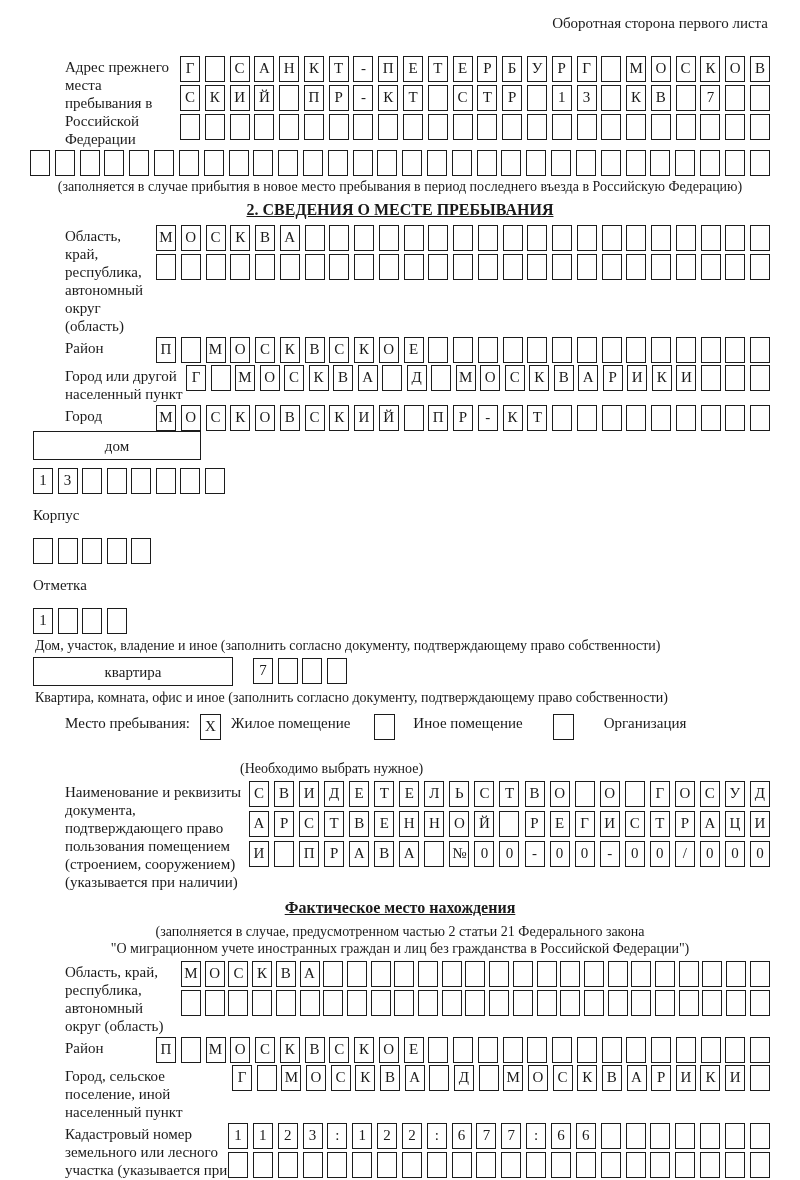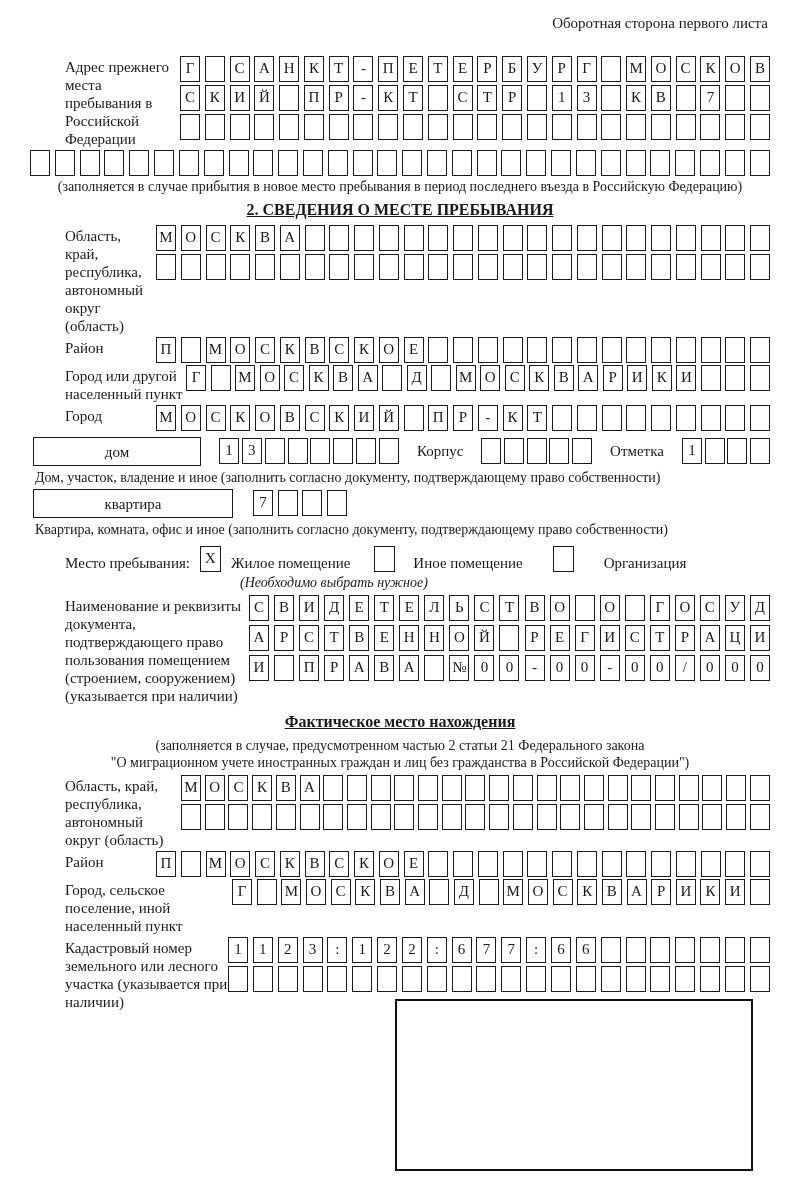--- a/index.html
+++ b/index.html
@@ -22,21 +22,21 @@
     background:#fff; flex:0 0 auto;
   }
   .note { font-size:14px; line-height:17px; }
   .center { text-align:center; }
   .sectitle { text-align:center; font-weight:bold; font-size:16px; margin-top:4px; line-height:22px;text-decoration:underline; }
   .bigbox {
     border:1.6px solid #1c1c1c; height:29px; display:flex;
     align-items:center; justify-content:center; flex:0 0 auto;
   }
   .inlbl { line-height:29px; flex:0 0 auto; }
-  .mestorow { display:flex; align-items:flex-end; padding-left:35px; margin-top:8px; }
+  .mestorow { display:flex; align-items:flex-start; padding-left:35px; margin-top:8px; }
   .cb { width:21px; height:26px; line-height:23px; }
   .stampbox { width:358px; height:172px; border:2px solid #111; margin-left:365px; }
   .stampcap { margin-left:330px; width:460px; text-align:center; font-size:14.5px; line-height:18px; margin-top:6px; }
   .mt2{margin-top:2px;} .mt4{margin-top:4px;} .mt6{margin-top:6px;}
   .notepad { padding-left:5px; margin-top:3px; margin-bottom:3px; }
 </style>
 </head>
 <body>
 
 <div class="page">
@@ -307,21 +307,21 @@
         <span class="cell"></span>
         <span class="cell"></span>
         <span class="cell"></span>
         <span class="cell"></span>
         <span class="cell"></span>
         <span class="cell"></span>
         <span class="cell"></span>
       </div>
   </div>
 
-  <div style="display:flex; align-items:flex-start; margin-top:6px; padding-left:3px; gap:18px;">
+  <div style="display:flex; align-items:flex-start; padding-left:3px; gap:7px;flex-direction:column;">
     <div class="bigbox" style="width:168px;">дом</div>
     <div class="cellrow" style="width:192px; margin-top:1px;">
         <span class="cell">1</span>
         <span class="cell">3</span>
         <span class="cell"></span>
         <span class="cell"></span>
         <span class="cell"></span>
         <span class="cell"></span>
         <span class="cell"></span>
         <span class="cell"></span>
@@ -357,21 +357,21 @@
 
   <div class="mestorow">
     <span>Место пребывания:</span>
     <span class="cell cb" style="margin-left:10px;">X</span>
     <span style="margin-left:10px;">Жилое помещение</span>
     <span class="cell cb" style="margin-left:24px;"></span>
     <span style="margin-left:18px;">Иное помещение</span>
     <span class="cell cb" style="margin-left:30px;"></span>
     <span style="margin-left:30px;">Организация</span>
   </div>
-  <div class="note" style="margin-left:210px; margin-top:2px;font-style:italic;">(Необходимо выбрать нужное)</div>
+  <div class="note" style="margin-left:210px; margin-top:20px;">(Необходимо выбрать нужное)</div>
 
   <div class="frow mt4">
     <div class="flabel" style="width:219px;">Наименование и реквизиты документа, подтверждающего право пользования помещением (строением, сооружением) (указывается при наличии)</div>
     <div class="gridcol" style="gap:4px;">
       <div class="cellrow" style="width:521px;">
           <span class="cell">С</span>
           <span class="cell">В</span>
           <span class="cell">И</span>
           <span class="cell">Д</span>
           <span class="cell">Е</span>

